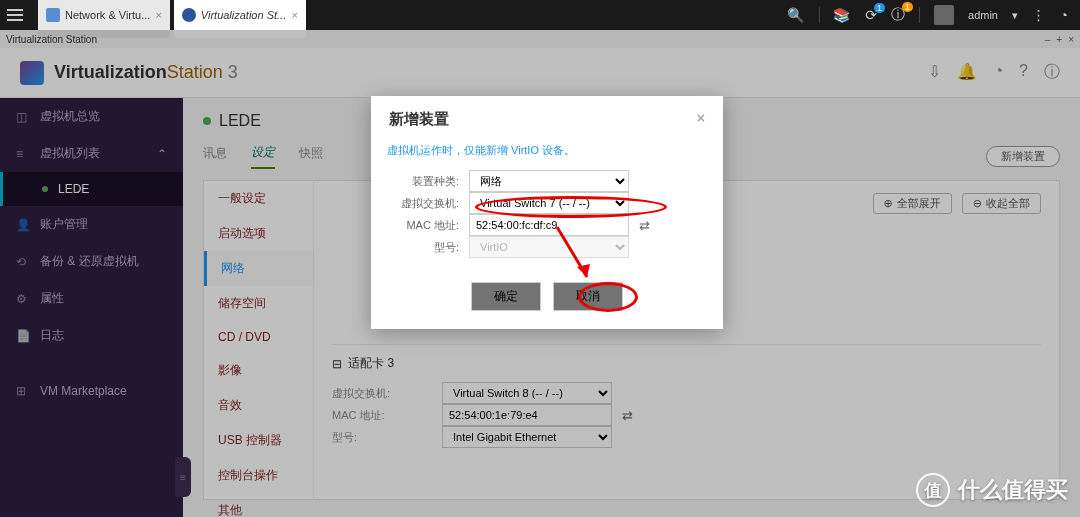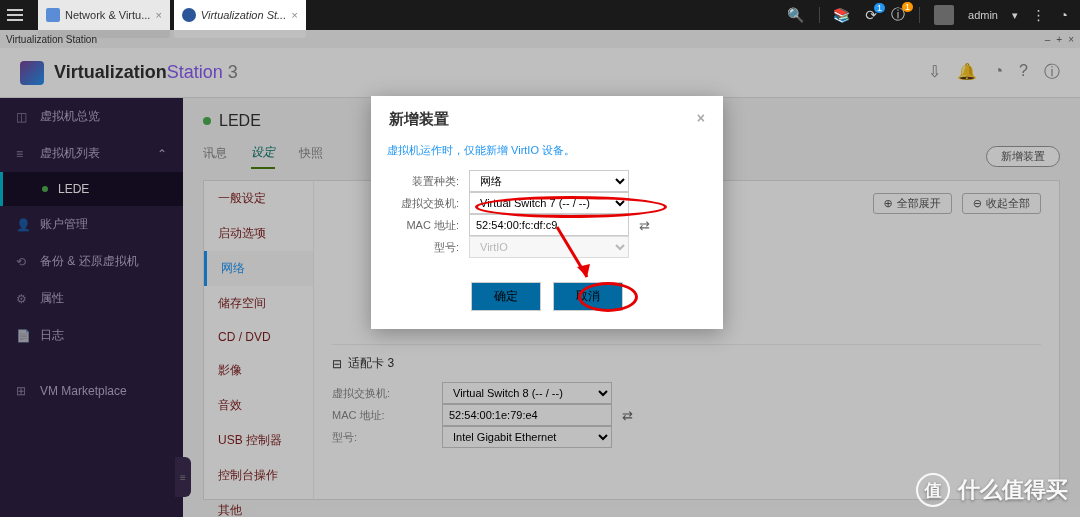--- a/index.html
+++ b/index.html
@@ -23,21 +23,21 @@
 .sep { width: 1px; height: 16px; background: #444; }
 
 
 .windowbar { height: 18px; background: #f5f5f5; display: flex; align-items: center; font-size: 10px; color: #333; padding: 0 6px; }
 .windowbar-right { margin-left: auto; display: flex; gap: 6px; color: #666; }
 
 
 .appheader { height: 50px; background: #fff; display: flex; align-items: center; padding: 0 20px; border-bottom: 1px solid #e0e0e0; }
 .logo { width: 24px; height: 24px; background: linear-gradient(135deg, #7b4397, #2196f3); border-radius: 4px; margin-right: 10px; }
 .apptitle { font-size: 18px; color: #333; }
-.apptitle .light { font-weight: 300; color: #8b5cf6; }
+.apptitle .light { font-weight: 300; color: #a16207; }
 .apptitle .num { color: #888; }
 .header-icons { margin-left: auto; display: flex; gap: 16px; color: #888; font-size: 16px; }
 
 
 .main { display: flex; height: calc(100% - 98px); position: relative; }
 
 
 .sidebar { width: 183px; background: #2d1f42; color: #b8aecb; font-size: 12px; position: relative; }
 .sidebar-item { padding: 10px 16px; display: flex; align-items: center; gap: 10px; cursor: pointer; }
 .sidebar-item.child { padding-left: 42px; }
@@ -76,21 +76,21 @@
 .overlay { position: absolute; inset: 0; background: rgba(0,0,0,0.25); z-index: 10; top: 30px; }
 .modal { position: absolute; left: 371px; top: 96px; width: 352px; background: #fff; z-index: 20; box-shadow: 0 4px 20px rgba(0,0,0,0.3); }
 .modal-header { padding: 14px 18px; font-size: 15px; font-weight: bold; color: #333; display: flex; }
 .modal-close { margin-left: auto; color: #aaa; cursor: pointer; font-size: 14px; }
 .modal-body { padding: 0 16px 14px; font-size: 11px; }
 .modal-note { color: #2196f3; margin-bottom: 12px; }
 .modal .form-row label { width: 82px; text-align: right; padding-right: 10px; color: #666; }
 .modal .form-row select, .modal .form-row input { width: 160px; }
 .modal .form-row select:disabled { background: #f5f5f5; color: #999; }
 .modal-footer { display: flex; justify-content: center; gap: 12px; padding: 10px 0 18px; }
-.btn { border: 1px solid #ccc; background: #0369a1; padding: 5px 22px; font-size: 12px; cursor: pointer; }
+.btn { border: 1px solid #ccc; background: #737373; padding: 5px 22px; font-size: 12px; cursor: pointer; }
 
 
 .annot { position: absolute; border: 3px solid #e60000; border-radius: 50%; pointer-events: none; z-index: 30; }
 .annot.a1 { left: 475px; top: 196px; width: 192px; height: 22px; }
 .annot.a2 { left: 578px; top: 282px; width: 60px; height: 30px; }
 .arrow { position: absolute; z-index: 30; left: 552px; top: 222px; pointer-events:none; }
 
 
 .watermark { position: absolute; right: 12px; bottom: 10px; display: flex; align-items: center; gap: 8px; color: #fff; font-size: 22px; font-weight: bold; opacity: 0.9; z-index: 50; text-shadow: 0 1px 3px rgba(0,0,0,0.5); }
 .watermark .circ { width: 34px; height: 34px; border: 2px solid #fff; border-radius: 50%; display: flex; align-items: center; justify-content: center; font-size: 17px; }

